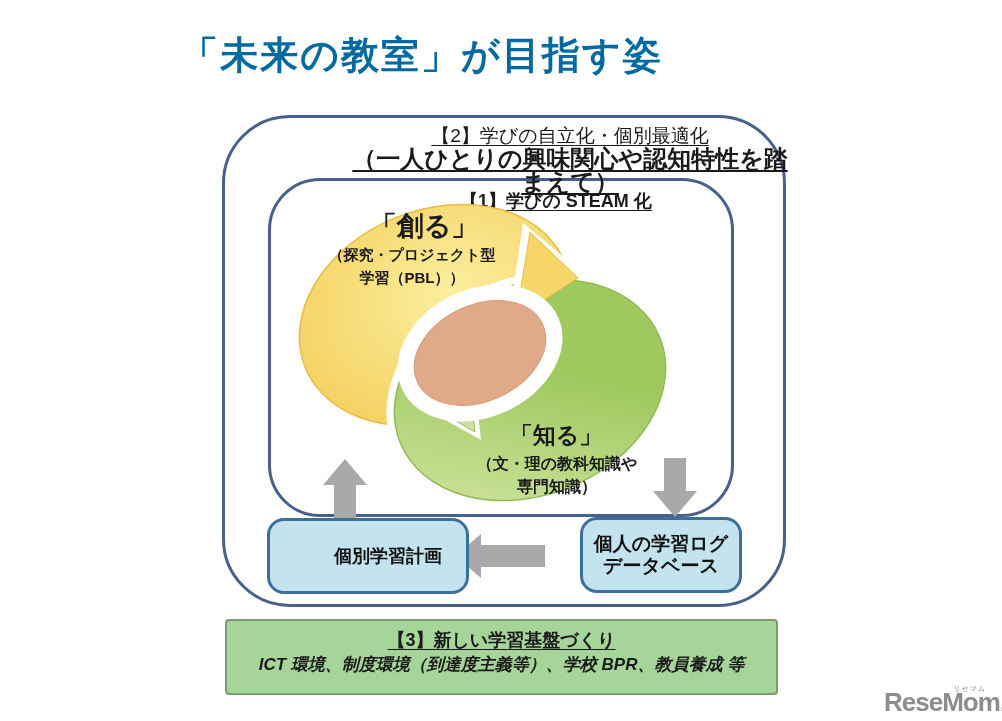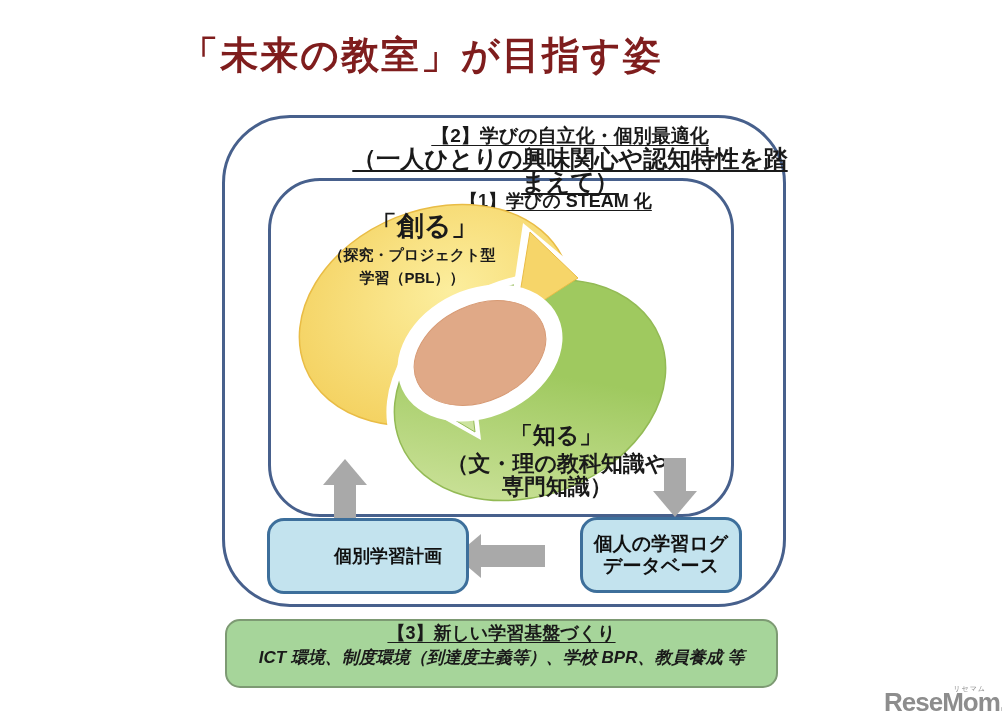--- a/index.html
+++ b/index.html
@@ -4,45 +4,45 @@
 <style>
   html,body{margin:0;padding:0;background:#fff;}
   .stage{
     position:relative;width:1002px;height:721px;background:#ffffff;overflow:hidden;
     font-family:"Liberation Sans","DejaVu Sans",sans-serif;color:#1a1a1a;
   }
   .abs{position:absolute;}
   
   .page-title{
     left:0;top:30px;width:843px;text-align:center;
-    font-size:38px;font-weight:bold;letter-spacing:2px;color:#7f1d1d;
+    font-size:38px;font-weight:bold;letter-spacing:2px;color:#0369a1;
   }
   
   .outer-frame{
     left:222px;top:115px;width:558px;height:486px;
     border:3px solid #47608c;border-radius:68px;background:#fff;
   }
   .inner-frame{
     left:268px;top:178px;width:460px;height:333px;
     border:3px solid #47608c;border-radius:52px;background:#fff;
   }
   .frame2-label{left:350px;top:124px;width:440px;text-align:center;line-height:23px;}
-  .frame2-label .l1{font-size:19px;font-weight:bold;text-decoration:underline;text-underline-offset:3px;}
+  .frame2-label .l1{font-size:19px;font-weight:normal;text-decoration:underline;text-underline-offset:3px;}
   .frame2-label .l2{font-size:24px;font-weight:bold;text-decoration:underline;text-underline-offset:3px;}
   .frame1-label{
     left:460px;top:189px;width:280px;text-align:left;
     font-size:18px;font-weight:bold;text-decoration:underline;text-underline-offset:3px;
   }
   
   .cycle-label{transform:translateX(-50%);text-align:center;white-space:nowrap;}
   .create-title{left:424px;top:208px;font-size:27px;font-weight:bold;}
   .create-sub{left:412px;top:243px;font-size:15px;font-weight:bold;line-height:23px;}
   .center-label{left:478px;top:330px;font-size:17px;font-weight:bold;line-height:21px;}
   .know-title{left:556px;top:420px;font-size:23px;font-weight:bold;}
-  .know-sub{left:557px;top:452px;font-size:22px;font-weight:bold;line-height:23px;}
+  .know-sub{left:557px;top:452px;font-size:16px;font-weight:bold;line-height:23px;}
   
   .gray{--g:#a9a9a9;}
   .arrow-up{left:323px;top:459px;width:44px;height:59px;}
   .arrow-up .head{width:0;height:0;border-left:22px solid transparent;border-right:22px solid transparent;border-bottom:26px solid var(--g);}
   .arrow-up .shaft{width:22px;height:33px;background:var(--g);margin:0 auto;}
   .arrow-down{left:653px;top:458px;width:44px;height:59px;}
   .arrow-down .shaft{width:22px;height:33px;background:var(--g);margin:0 auto;}
   .arrow-down .head{width:0;height:0;border-left:22px solid transparent;border-right:22px solid transparent;border-top:26px solid var(--g);}
   .arrow-left{left:455px;top:534px;width:90px;height:44px;display:flex;align-items:center;}
   .arrow-left .head{width:0;height:0;border-top:22px solid transparent;border-bottom:22px solid transparent;border-right:26px solid var(--g);}
@@ -51,22 +51,22 @@
   .bluebox{
     background:#c3e3ee;border:3px solid #3d6f9b;border-radius:17px;
     display:flex;flex-direction:column;align-items:center;justify-content:center;
     font-weight:bold;color:#111;
   }
   .box-plan{left:267px;top:518px;width:156px;height:70px;font-size:18px;padding-left:40px;}
   .box-log{left:580px;top:517px;width:156px;height:70px;font-size:19px;line-height:22px;}
   
   .greenbox{
     left:225px;top:619px;width:549px;height:65px;
-    background:#a6d59a;border:2.5px solid #7d9a73;border-radius:15px;
-    text-align:center;box-sizing:content-box;
+    background:#a6d59a;border:2.5px solid #7d9a73;border-radius:4px;
+    text-align:center;padding-top:7px;box-sizing:content-box;
   }
   .greenbox .l1{font-size:18px;font-weight:bold;text-decoration:underline;text-underline-offset:3px;line-height:24px;}
   .greenbox .l2{font-size:17px;font-weight:bold;line-height:26px;font-style:italic;}
   
   .logo{left:884px;top:684px;width:112px;height:32px;color:#8d8d8d;}
   .logo-ruby{position:absolute;top:0px;right:10px;font-size:7px;letter-spacing:1px;color:#8d8d8d;}
   .logo-text{position:absolute;left:0;top:5px;font-size:26px;font-weight:bold;letter-spacing:-1px;line-height:1;}
 </style>
 </head>
 <body>

